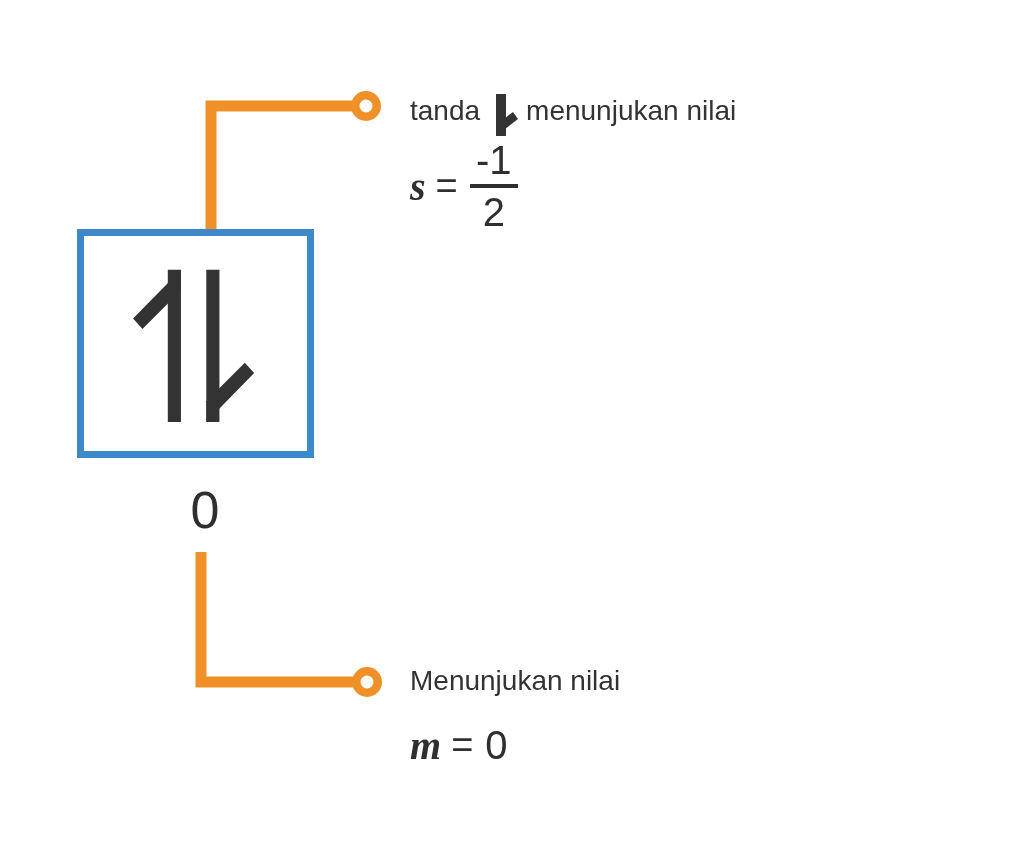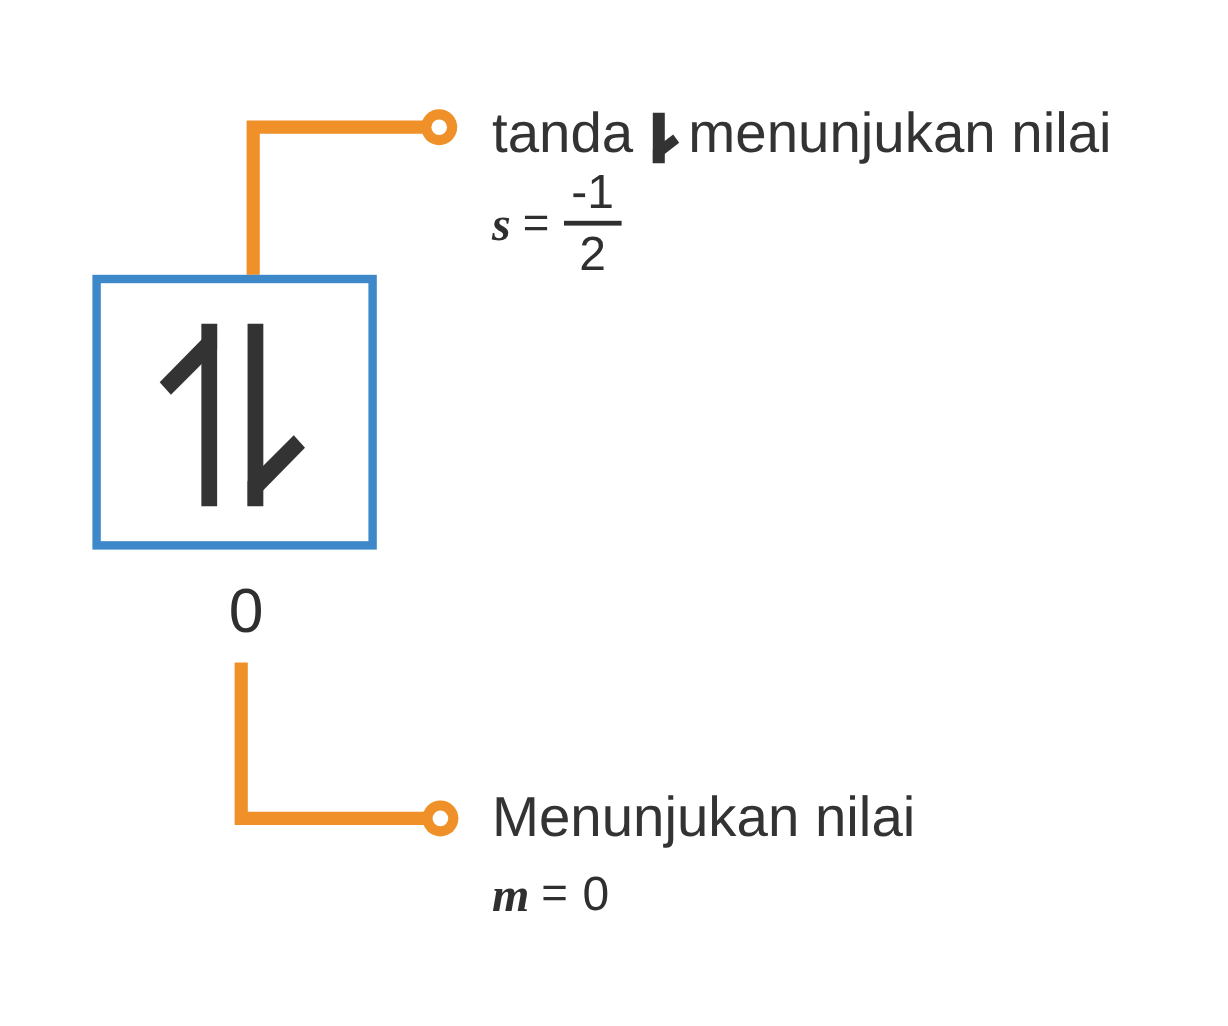--- a/index.html
+++ b/index.html
@@ -62,21 +62,21 @@
 
   .callout {
     position: absolute;
     color: #333333;
     font-family: "Liberation Sans", sans-serif;
   }
   .callout-top { left: 410px; top: 88px; width: 560px; }
   .callout-bottom { left: 410px; top: 658px; width: 560px; }
 
   .callout-line1 {
-    font-size: 47px;
+    font-size: 28px;
     line-height: 46px;
     white-space: nowrap;
     display: flex;
     align-items: center;
   }
   .callout-line1 .word { display: inline-block; }
   .arrow-inline {
     display: inline-block;
     width: 26px;
     height: 46px;

